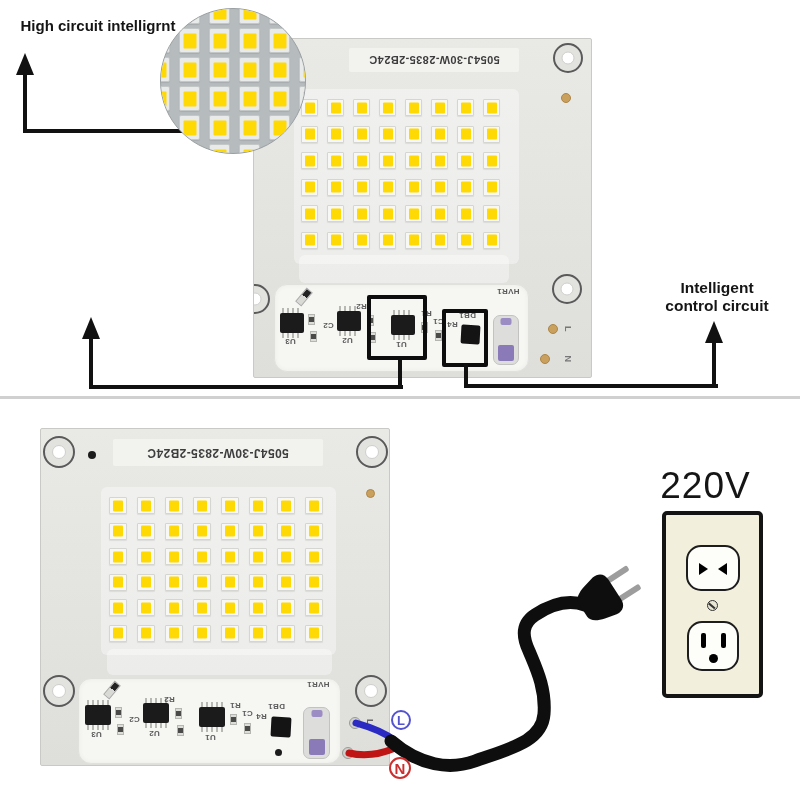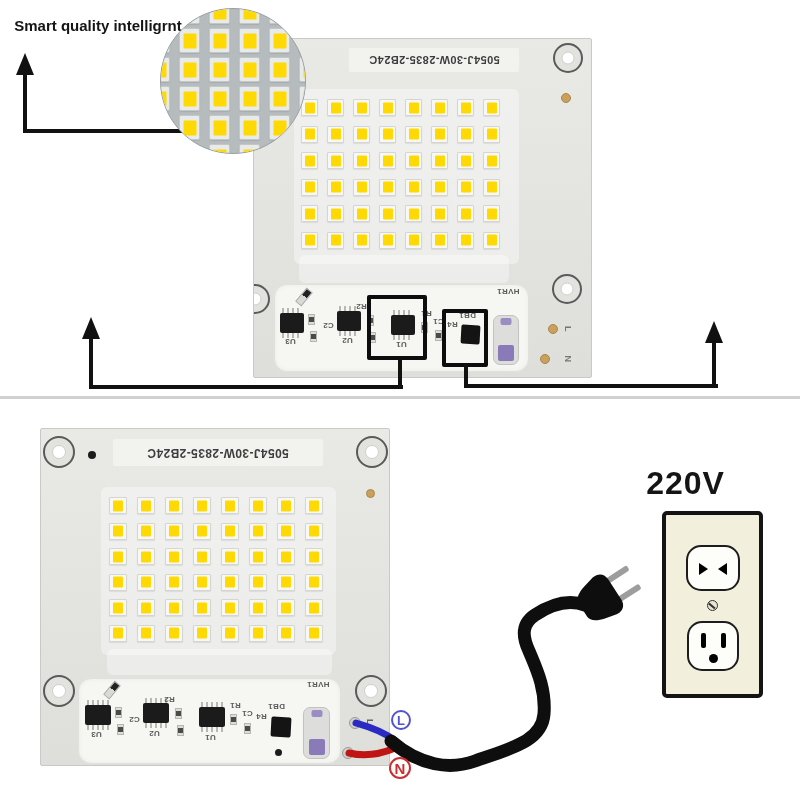--- a/index.html
+++ b/index.html
@@ -91,21 +91,21 @@
   .divider { position:absolute; left:0; top:396px; width:800px; height:3px; background:#d0d0d0; }
 
   svg.overlay { position:absolute; left:0; top:0; width:800px; height:800px; pointer-events:none; }
 </style>
 </head>
 <body>
 
 <div id="stage">
 
   <div class="abs txt" style="left:3px; top:16px; width:190px; font-size:15px; line-height:19px;">
-    <div>Smart quality intelligrnt</div>
+    <div>High circuit intelligrnt</div>
   </div>
   <div class="arrowhead" style="left:16px; top:53px;"></div>
   <div class="cline" style="left:23px; top:72px; width:4px; height:61px;"></div>
   <div class="cline" style="left:23px; top:129px; width:172px; height:4px;"></div>
 
   <div class="board" style="left:253px; top:38px; width:339px; height:340px;">
     <div class="zone" style="left:40px; top:50px; width:225px; height:175px;"></div>
     <div class="zone" style="left:45px; top:216px; width:210px; height:28px;"></div>
 
     <div class="pn-strip" style="left:95px; top:9px; width:170px; height:24px;">
@@ -418,20 +418,24 @@
   </div>
 
   <div class="cbox" style="left:367px; top:295px; width:60px; height:65px;"></div>
   <div class="cbox" style="left:442px; top:309px; width:46px; height:58px;"></div>
 
   <div class="arrowhead" style="left:82px; top:317px;"></div>
   <div class="cline" style="left:89px; top:336px; width:4px; height:52px;"></div>
   <div class="cline" style="left:89px; top:385px; width:314px; height:4px;"></div>
   <div class="cline" style="left:398px; top:360px; width:4px; height:29px;"></div>
 
+  <div class="abs txt" style="left:638px; top:279px; width:158px; font-size:15.5px; line-height:18px;">
+    <div>Intelligent</div>
+    <div>control circuit</div>
+  </div>
   <div class="arrowhead" style="left:705px; top:321px;"></div>
   <div class="cline" style="left:712px; top:341px; width:4px; height:47px;"></div>
   <div class="cline" style="left:464px; top:384px; width:254px; height:4px;"></div>
   <div class="cline" style="left:464px; top:364px; width:4px; height:24px;"></div>
 
   <div class="divider"></div>
 
   <div class="board" style="left:40px; top:428px; width:350px; height:338px;">
     <div class="zone" style="left:60px; top:58px; width:235px; height:168px;"></div>
     <div class="zone" style="left:66px; top:220px; width:225px; height:26px;"></div>
@@ -649,21 +653,21 @@
     </g>
   </svg>
 
   <div class="badge badge-l" style="left:391px; top:710px;">
     <span>L</span>
   </div>
   <div class="badge badge-n" style="left:389px; top:757px;">
     <span>N</span>
   </div>
 
-  <div class="abs txt" style="left:628px; top:465px; width:115px; font-size:32px; font-weight:700; letter-spacing:1px;">220V</div>
+  <div class="abs txt" style="left:648px; top:465px; width:115px; font-size:37px; font-weight:400; letter-spacing:1px;">220V</div>
   <div class="plate" style="left:662px; top:511px; width:101px; height:187px;">
     <div class="recept" style="left:20px; top:30px; width:54px; height:46px;">
       <div class="slot-tri-r" style="left:11px; top:16px;"></div>
       <div class="slot-tri-l" style="left:30px; top:16px;"></div>
     </div>
     <div class="screw" style="left:41px; top:85px;"></div>
     <div class="recept" style="left:21px; top:106px; width:52px; height:50px;">
       <div class="slot-bar" style="left:12px; top:10px;"></div>
       <div class="slot-bar" style="left:32px; top:10px;"></div>
       <div class="ground-hole" style="left:20px; top:31px;"></div>

